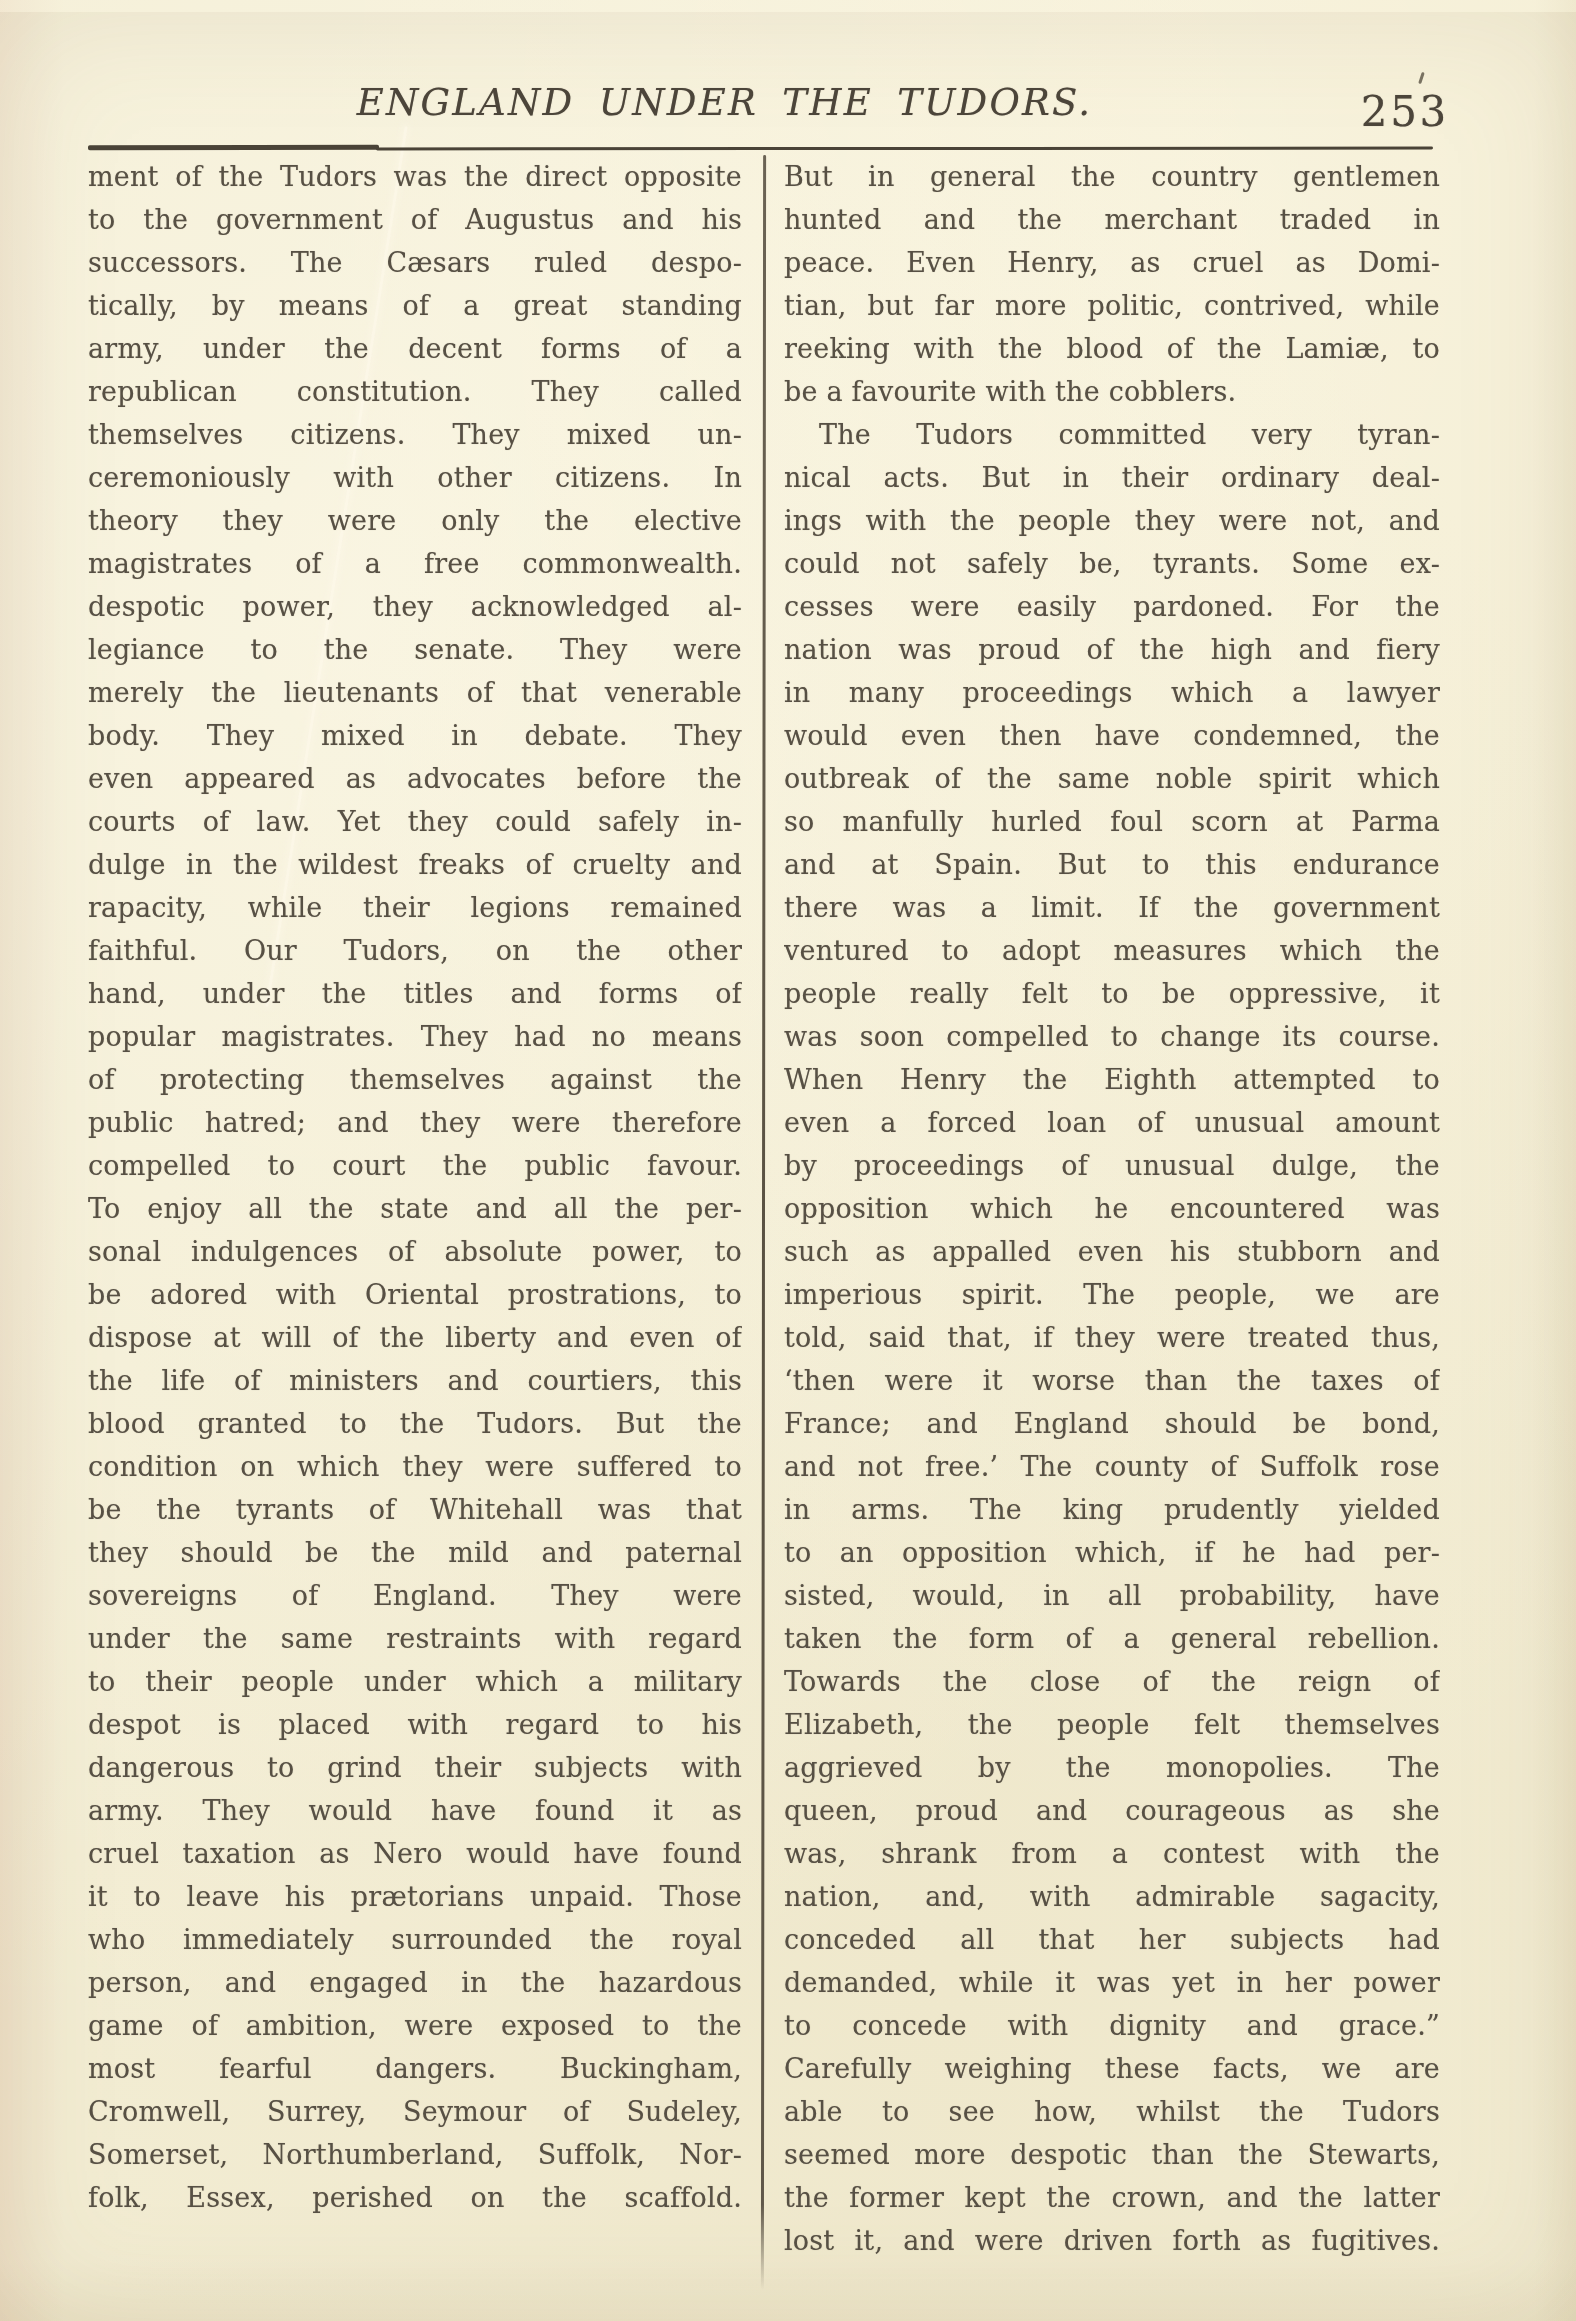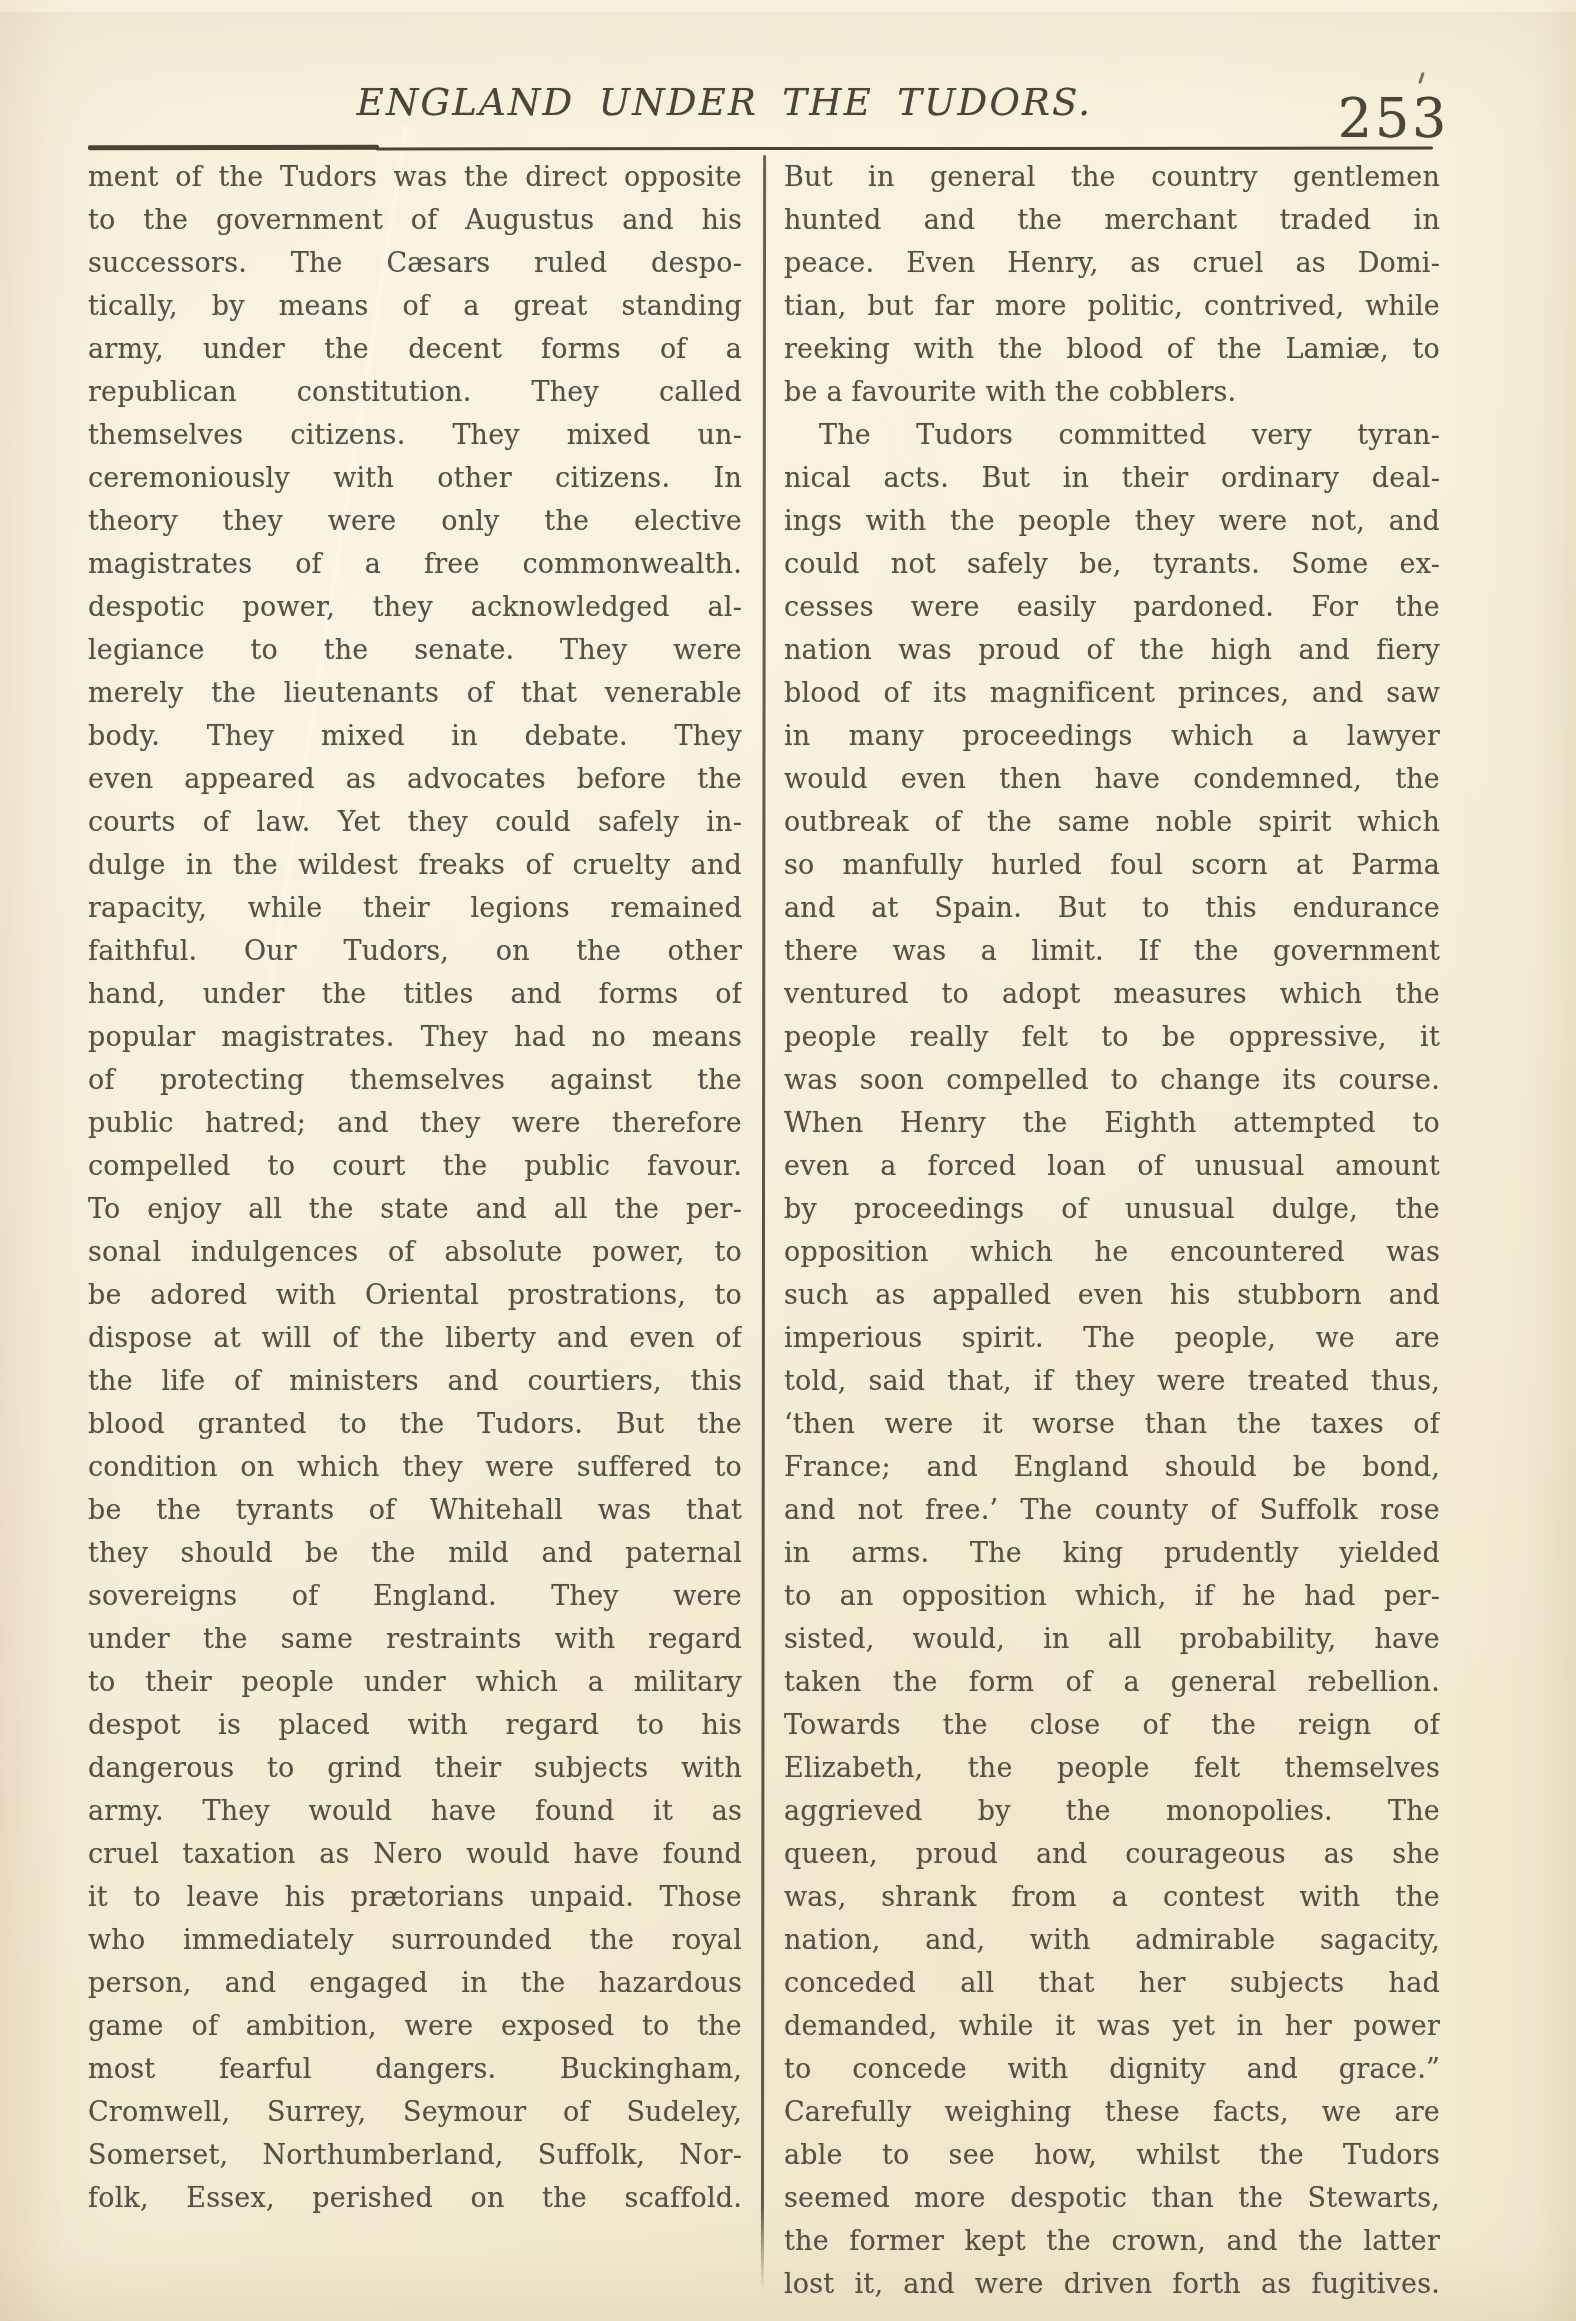--- a/index.html
+++ b/index.html
@@ -37,21 +37,21 @@
     font-size:37px;
     letter-spacing:.06em;
     word-spacing:.28em;
     color:#4c453a;
     text-shadow:0 0 0.9px rgba(76,69,58,.45);
     white-space:nowrap;
   }
   .page-number{
     position:absolute;
     right:127px; top:75px;
-    font-size:54px;
+    font-size:42px;
     letter-spacing:2.7px;
     color:#4c453a;
     text-shadow:0 0 0.9px rgba(76,69,58,.45);
   }
   .ink-speck{
     position:absolute;
     left:1420px; top:60px;
     width:2.7px; height:11.8px;
     background:#5a5244;
     transform:rotate(18deg);
@@ -183,21 +183,20 @@
       <div class="line">peace. Even Henry, as cruel as Domi-</div>
       <div class="line">tian, but far more politic, contrived, while</div>
       <div class="line">reeking with the blood of the Lamiæ, to</div>
       <div class="line ragged">be a favourite with the cobblers.</div>
       <div class="line indent">The Tudors committed very tyran-</div>
       <div class="line">nical acts. But in their ordinary deal-</div>
       <div class="line">ings with the people they were not, and</div>
       <div class="line">could not safely be, tyrants. Some ex-</div>
       <div class="line">cesses were easily pardoned. For the</div>
       <div class="line">nation was proud of the high and fiery</div>
-      <div class="line">blood of its magnificent princes, and saw</div>
       <div class="line">in many proceedings which a lawyer</div>
       <div class="line">would even then have condemned, the</div>
       <div class="line">outbreak of the same noble spirit which</div>
       <div class="line">so manfully hurled foul scorn at Parma</div>
       <div class="line">and at Spain. But to this endurance</div>
       <div class="line">there was a limit. If the government</div>
       <div class="line">ventured to adopt measures which the</div>
       <div class="line">people really felt to be oppressive, it</div>
       <div class="line">was soon compelled to change its course.</div>
       <div class="line">When Henry the Eighth attempted to</div>

